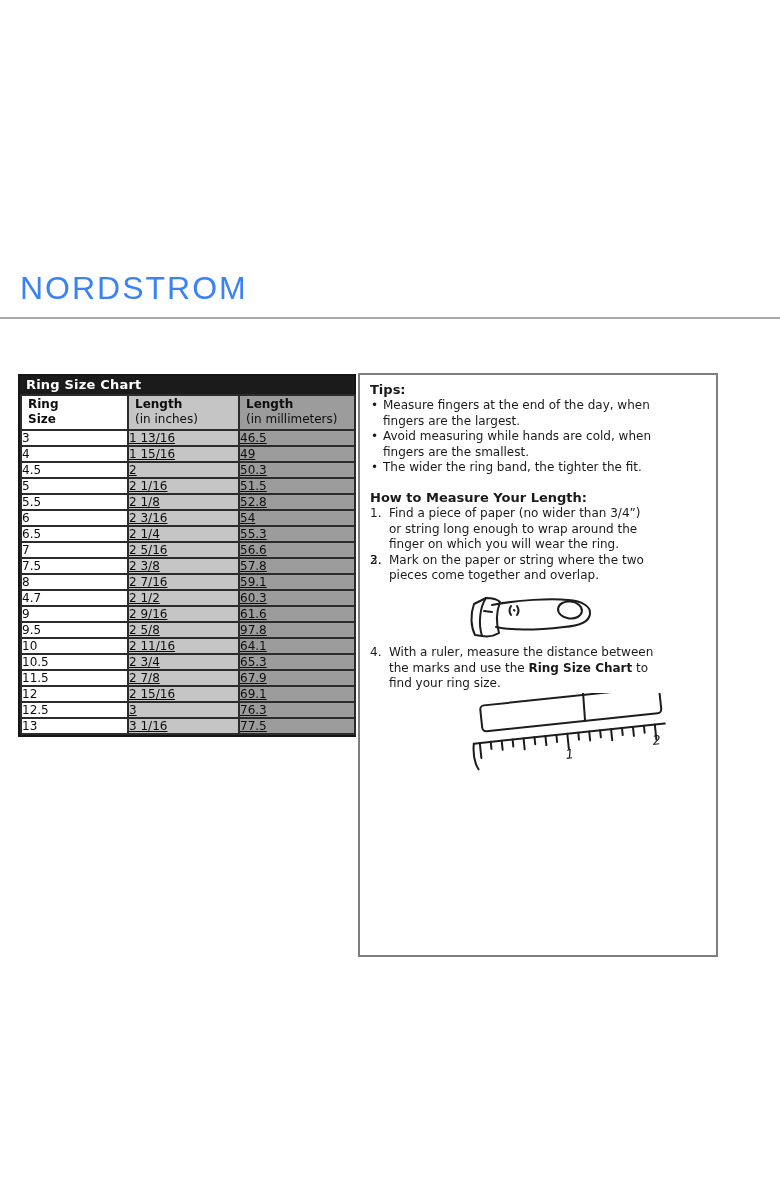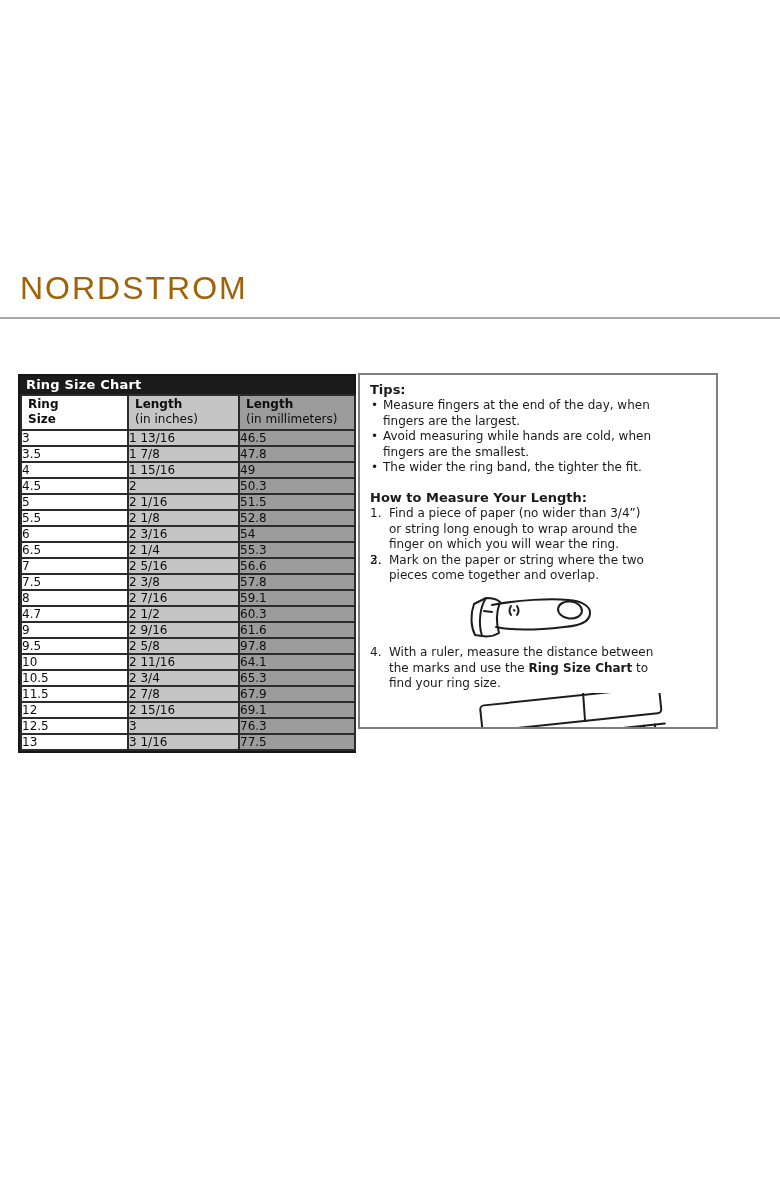--- a/index.html
+++ b/index.html
@@ -4,21 +4,21 @@
 <style>
   html,body { margin:0; padding:0; }
   body {
     width:780px; height:1196px; background:#ffffff; position:relative;
     font-family:"DejaVu Sans", sans-serif; color:#1a1a1a; overflow:hidden;
   }
   
   .logo {
     position:absolute; left:20px; top:270px;
     font-family:"Liberation Sans", sans-serif;
-    font-size:32px; letter-spacing:2px; color:#a16207; font-weight:400;
+    font-size:32px; letter-spacing:2px; color:#3b82f6; font-weight:400;
   }
   .rule { position:absolute; left:0; top:317px; width:780px; height:2px; background:#a9a9a9; }
 
   
   .size-chart {
     position:absolute; left:18px; top:374px; width:338px;
     box-sizing:border-box; border:2px solid #161616; background:#fff;
   }
   .title-bar {
     background:#1b1b1b; color:#ffffff; font-weight:bold;
@@ -27,28 +27,28 @@
   table.sizes { border-collapse:collapse; width:100%; table-layout:fixed; }
   table.sizes th, table.sizes td {
     border:2px solid #2b2b2b; font-size:12px; color:#0d0d0d;
     overflow:hidden; white-space:nowrap;
   }
   table.sizes th { text-align:left; vertical-align:top; padding:1px 0 2px 6px; font-weight:normal; }
   .h-line { display:block; line-height:15px; }
   .bold { font-weight:bold; }
   table.sizes td { height:14px; line-height:13px; padding:0; }
   td.c0 { padding-left:19px; }
-  td.c1, td.c2 { padding-left:9px; }
+  td.c1, td.c2 { padding-left:9px;text-decoration:underline; }
   .c0 { background:#ffffff; }
   .c1 { background:#c5c5c5; }
   .c2 { background:#9c9c9c; }
 
   
   .panel {
-    position:absolute; left:358px; top:373px; width:360px; height:356px;
+    position:absolute; left:358px; top:373px; width:360px; height:584px;
     box-sizing:border-box; border:2px solid #7e7e7e; background:#fff;
     padding:7px 6px 0 10px; font-size:12px; line-height:15.6px; overflow:hidden;
   }
   .p-head { font-weight:bold; font-size:13px; line-height:16px; }
   .howto { margin-top:14px; }
   ul.tips, ol.steps { list-style:none; margin:0; padding:0; }
   ul.tips li { position:relative; padding-left:13px; }
   ul.tips .blt { position:absolute; left:1px; }
   ol.steps li, .step4 { position:relative; padding-left:19px; }
   .num { position:absolute; left:0; }
@@ -88,25 +88,20 @@
         </th>
       </tr>
     </thead>
     <tbody id="ring-rows">
         <tr>
           <td class="c0">3</td>
           <td class="c1">1 13/16</td>
           <td class="c2">46.5</td>
         </tr>
         <tr>
-          <td class="c0">3.5</td>
-          <td class="c1">1 7/8</td>
-          <td class="c2">47.8</td>
-        </tr>
-        <tr>
           <td class="c0">4</td>
           <td class="c1">1 15/16</td>
           <td class="c2">49</td>
         </tr>
         <tr>
           <td class="c0">4.5</td>
           <td class="c1">2</td>
           <td class="c2">50.3</td>
         </tr>
         <tr>

